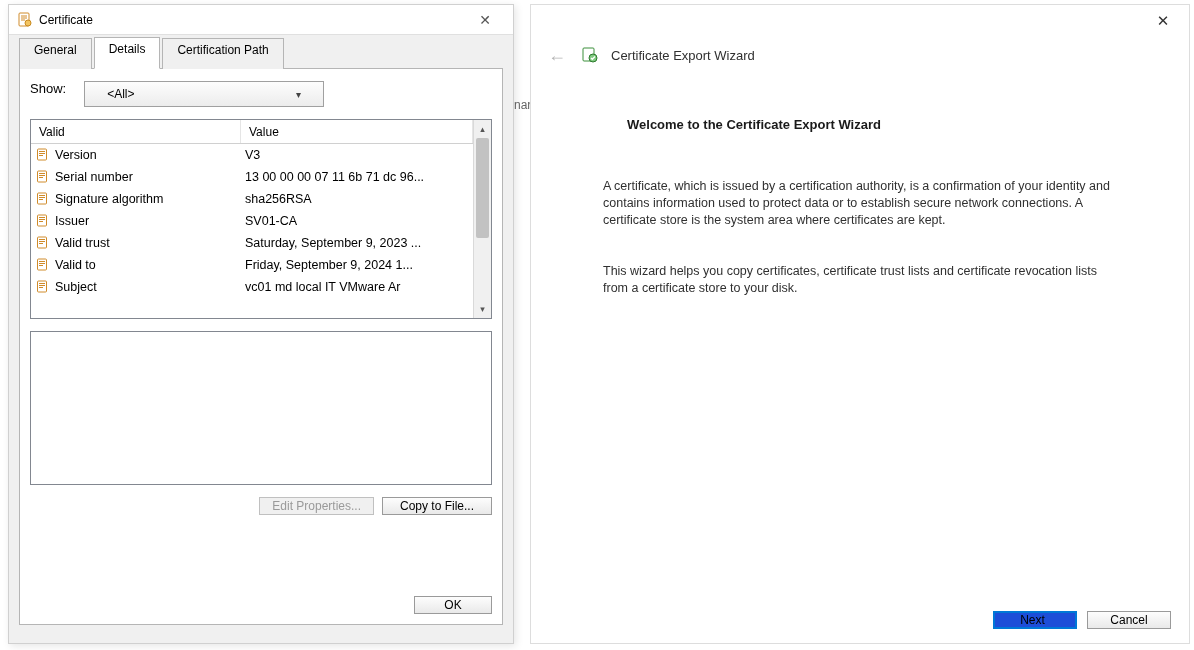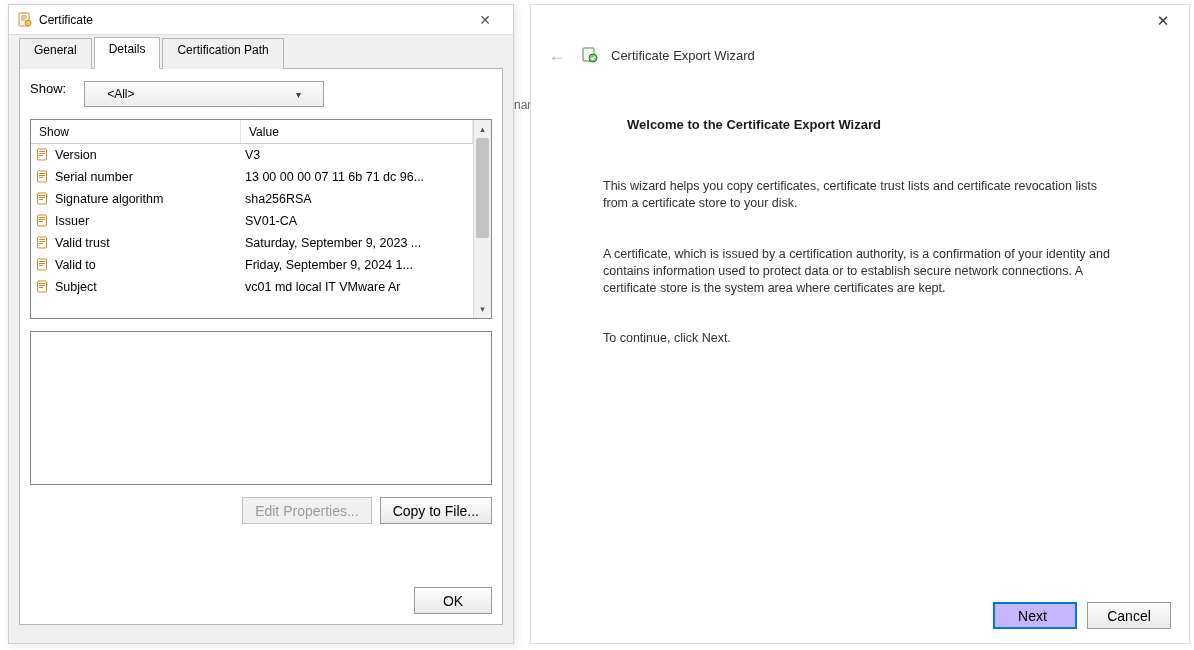--- a/index.html
+++ b/index.html
@@ -190,24 +190,24 @@
     background: #ffffff;
   }
   .btn-row {
     display: flex;
     justify-content: flex-end;
     gap: 8px;
     padding: 12px 10px 0 10px;
   }
   .btn {
     min-width: 110px;
-    height: 27px;
+    height: 18px;
     border: 1px solid #9a9a9a;
     background: linear-gradient(#fdfdfd,#e9e9e9);
-    font-size: 14px;
+    font-size: 12px;
     display: inline-flex;
     align-items: center;
     justify-content: center;
     padding: 0 12px;
     cursor: default;
   }
   .btn.disabled {
     color: #9a9a9a;
     background: #f0f0f0;
     border-color: #c0c0c0;
@@ -287,21 +287,21 @@
   .wz-footer {
     position: absolute;
     right: 18px;
     bottom: 14px;
     display: flex;
     gap: 10px;
   }
   .wz-footer .btn { min-width: 84px; }
   .wz-footer .btn.primary {
     border: 2px solid #0078d7;
-    background: #c4b5fd;
+    background: #1d4ed8;
     padding-left: 7px;
   }
 
   
   svg { display: block; }
 
   
   .bg-hint {
     position: absolute;
     left: 514px;
@@ -341,21 +341,21 @@
       <label>Show:</label>
       <div class="show-dropdown">
         <span>&lt;All&gt;</span>
         <span class="chev">▾</span>
       </div>
     </div>
 
     <div class="fields-box">
       <div class="fields-list">
         <div class="fields-header">
-          <div class="col col-field">Show</div>
+          <div class="col col-field">Valid</div>
           <div class="col col-value">Value</div>
         </div>
         <div class="fields-rows" id="fields-rows">
             <div class="field-row">
               <span class="icon">
                 <svg width="14" height="14" viewBox="0 0 14 14">
                   <rect x="1.5" y="1" width="9" height="11" rx="1" fill="#fff" stroke="#d08b2a"></rect>
                   <rect x="3" y="3" width="6" height="1" fill="#d08b2a"></rect>
                   <rect x="3" y="5" width="6" height="1" fill="#d08b2a"></rect>
                   <rect x="3" y="7" width="4" height="1" fill="#d08b2a"></rect>
@@ -469,22 +469,21 @@
         <rect x="2" y="2" width="11" height="13" rx="1" fill="#fff" stroke="#3a8f3a"></rect>
         <circle cx="12" cy="12" r="4" fill="#7fc97f" stroke="#2d7a2d"></circle>
         <path d="M10 12l1.3 1.3L14 10.5" stroke="#fff" stroke-width="1.3" fill="none"></path>
       </svg>
     </span>
     <span class="wz-title">Certificate Export Wizard</span>
   </div>
 
   <div class="wz-content">
     <div class="wz-heading">Welcome to the Certificate Export Wizard</div>
+    <div class="wz-para">A certificate, which is issued by a certification authority, is a confirmation of your identity and contains information used to protect data or to establish secure network connections. A certificate store is the system area where certificates are kept.</div>
     <div class="wz-para">This wizard helps you copy certificates, certificate trust lists and certificate revocation lists from a certificate store to your disk.</div>
-    <div class="wz-para">A certificate, which is issued by a certification authority, is a confirmation of your identity and contains information used to protect data or to establish secure network connections. A certificate store is the system area where certificates are kept.</div>
-    <div class="wz-para">To continue, click Next.</div>
   </div>
 
   <div class="wz-footer">
     <div class="btn primary">Next</div>
     <div class="btn">Cancel</div>
   </div>
 </div>
 
 </body></html>

